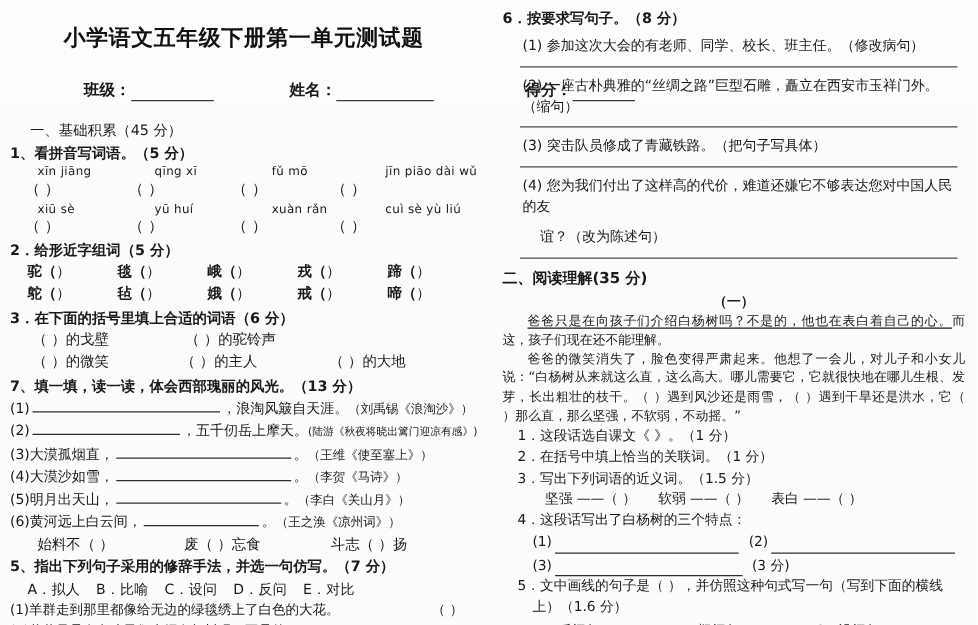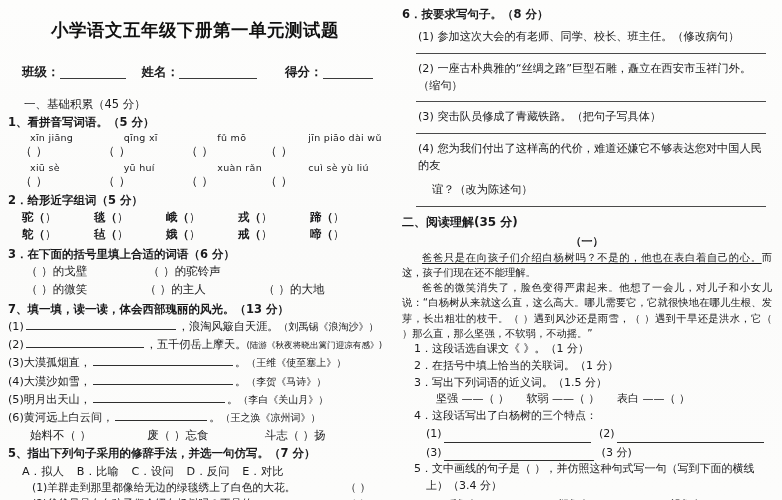--- a/index.html
+++ b/index.html
@@ -42,21 +42,21 @@
   }
 
   .idrow {
     display: flex;
     align-items: flex-end;
     margin: 22px 0 0 0;
     padding-left: 14px;
     font-size: 12.5px;
     font-weight: bold;
   }
-  .idrow .fld { display: flex; align-items: center; }
+  .idrow .fld { display: flex; align-items: flex-end; margin-left: 45px; }
   .idlabel { white-space: nowrap; }
   .idline { border-bottom: 1px solid #3a3a3a; height: 12px; }
   .w-class { width: 66px; margin-right: 16px; }
   .w-name  { width: 78px; margin-right: 28px; }
   .w-score { width: 50px; }
 
   .sec-head {
     font-size: 11.5px;
     font-weight: normal;
     margin: 16px 0 2px 16px;
@@ -148,21 +148,20 @@
     letter-spacing: 0.2px;
   }
   .opts span { margin-right: 9px; }
 
   
   .rs {
     display: flex;
     font-size: 10.8px;
     line-height: 1.55;
     align-items: baseline;
-    margin-left: 24px;
   }
   .rs .txt { flex: 1 1 auto; white-space: nowrap; overflow: hidden; }
   .rs .par { flex: 0 0 auto; width: 48px; text-align: center; }
 
   
   .rq {
     font-size: 11.5px;
     font-weight: bold;
     margin: 0 0 0 0;
     line-height: 1.4;
@@ -445,21 +444,21 @@
       <span class="lbl">(2)</span>
       <span class="ln ln-b"></span>
     </div>
     <div class="ans-row">
       <span class="lbl">(3)</span>
       <span class="ln ln-a"></span>
       <span class="lbl">(3 分)</span>
     </div>
 
     <div class="rnum">5．文中画线的句子是（      ），并仿照这种句式写一句（写到下面的横线</div>
-    <div class="rnum" style="padding-left:24px">上）（3.4 分）</div>
+    <div class="rnum" style="padding-left:24px">上）（1.6 分）</div>
     <div class="abc">
       <span>A、反问句</span>
       <span>B、疑问句</span>
       <span>C、设问句</span>
     </div>
 
   </div>
 
 </div>
 

